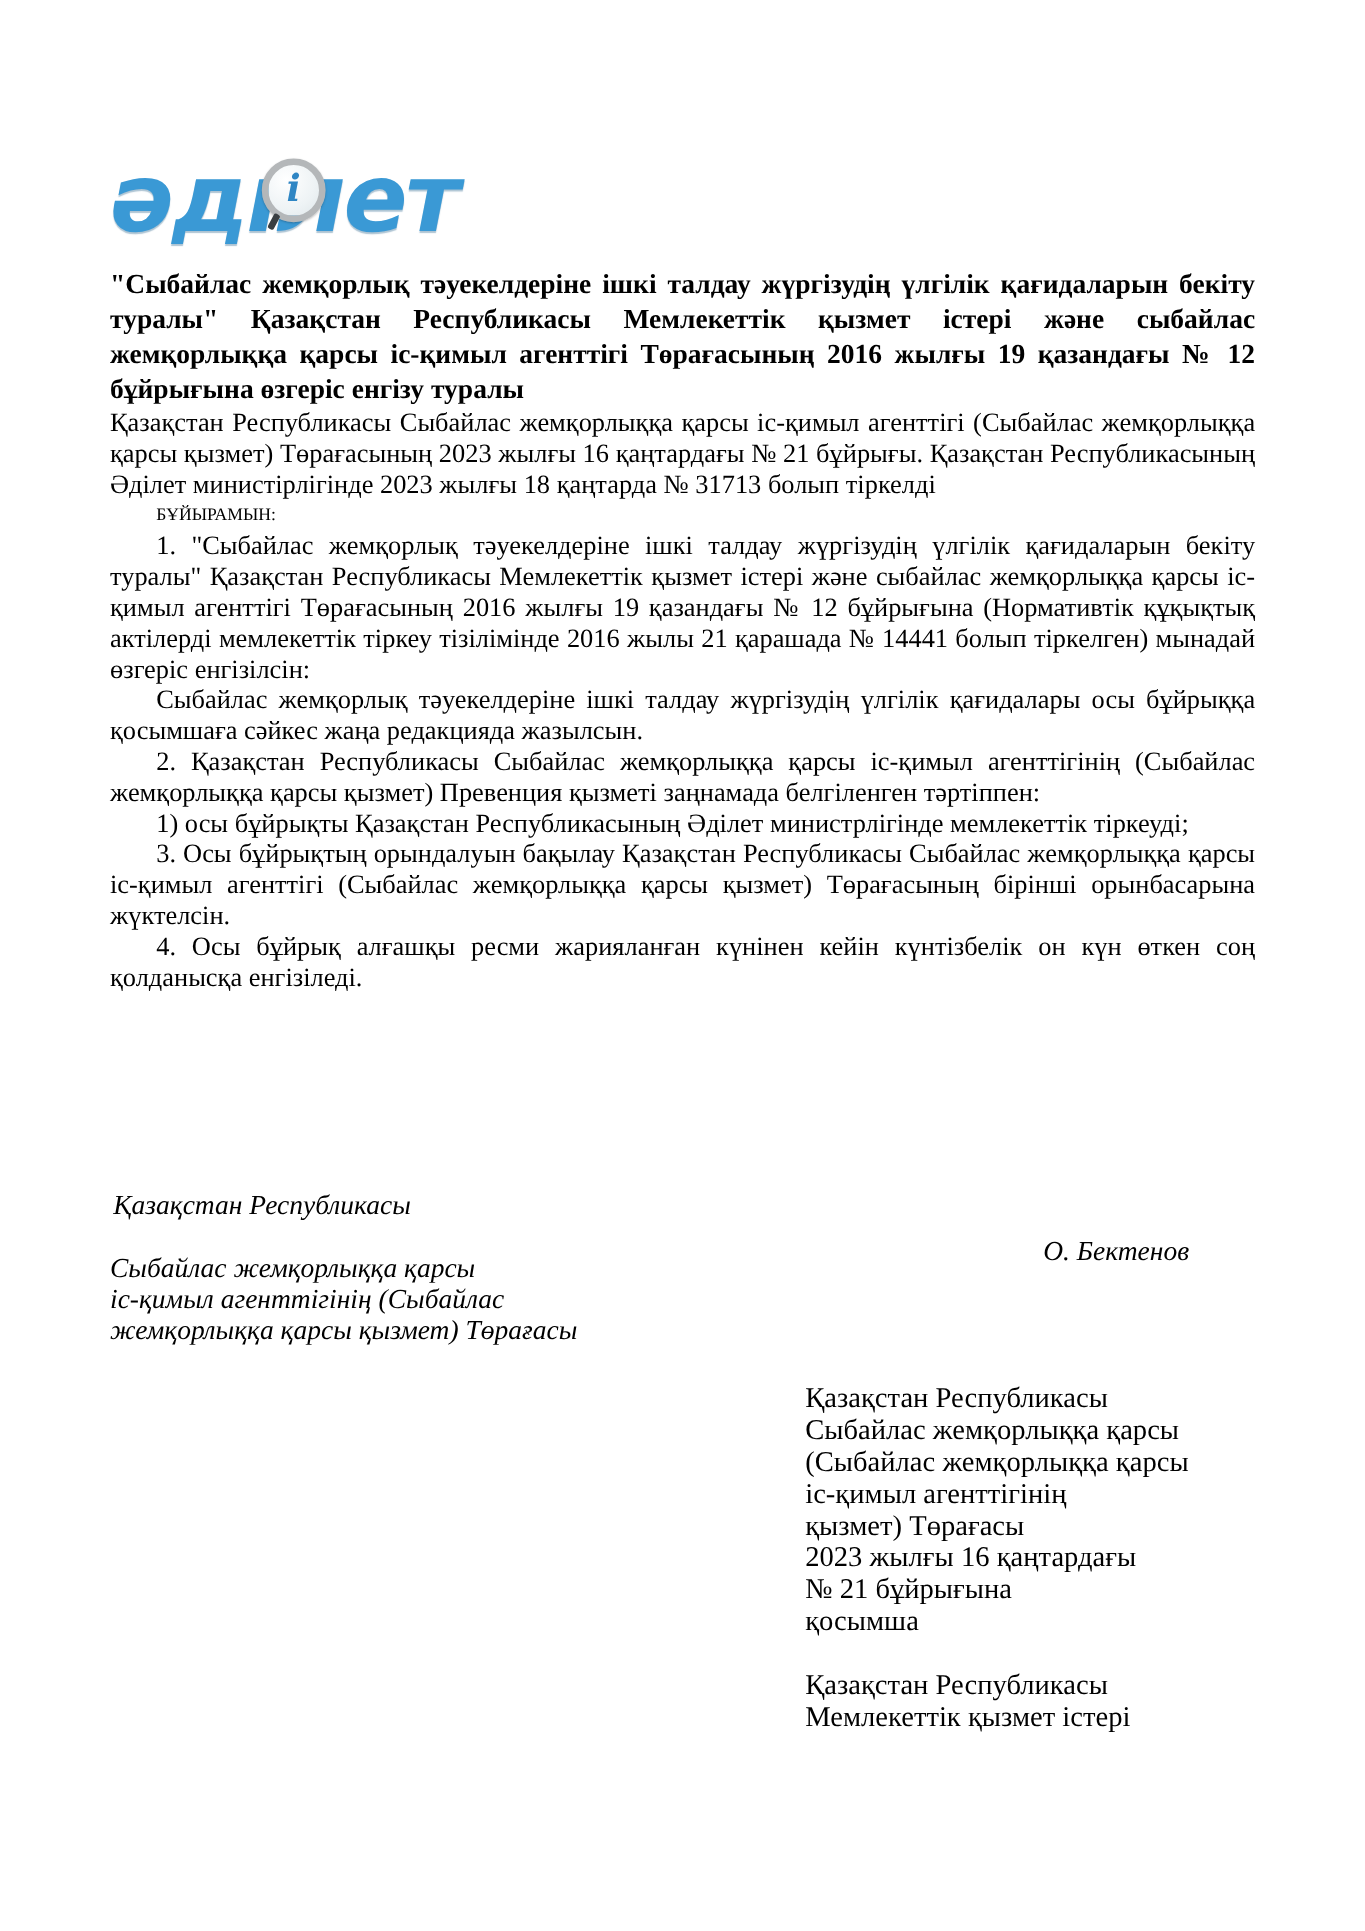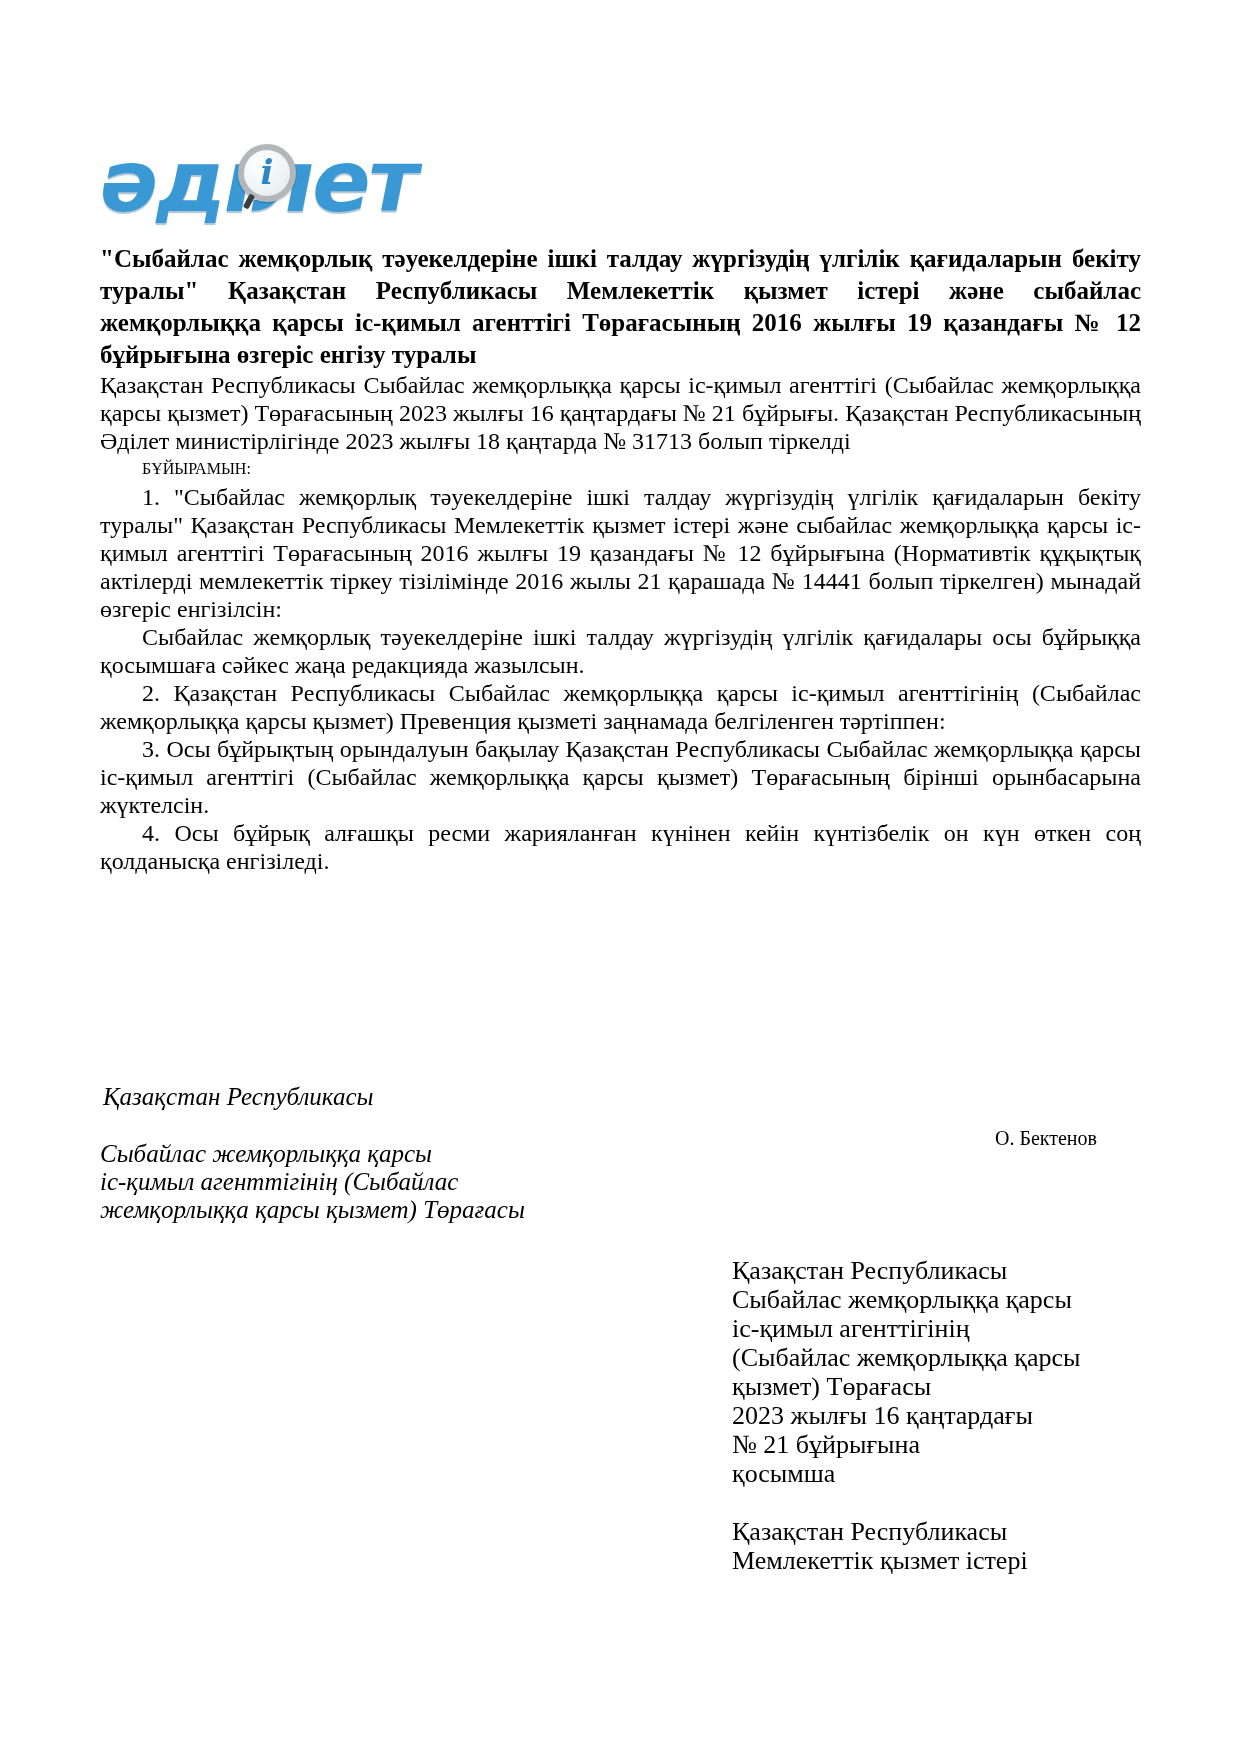--- a/index.html
+++ b/index.html
@@ -102,23 +102,24 @@
   .sig-country {
     position: absolute;
     left: 103px;
     top: 1083px;
     font-style: italic;
     font-size: 25px;
     line-height: 28px;
   }
   .signer {
     position: absolute;
-    right: 144px;
+    right: 160px;
     top: 1124px;
-    font-size: 20px;
+    font-style: italic;
+    font-size: 25px;
     line-height: 28px;
   }
   .sig-position {
     position: absolute;
     left: 100px;
     top: 1140px;
     font-style: italic;
     font-size: 25px;
     line-height: 28px;
     width: 520px;
@@ -151,37 +152,38 @@
     </span>
   </div>
 
   <div class="doc-body">
     <p class="doc-title">"Сыбайлас жемқорлық тәуекелдеріне ішкі талдау жүргізудің үлгілік қағидаларын бекіту туралы" Қазақстан Республикасы Мемлекеттік қызмет істері және сыбайлас жемқорлыққа қарсы іс-қимыл агенттігі Төрағасының 2016 жылғы 19 қазандағы № 12 бұйрығына өзгеріс енгізу туралы</p>
     <p class="para">Қазақстан Республикасы Сыбайлас жемқорлыққа қарсы іс-қимыл агенттігі (Сыбайлас жемқорлыққа қарсы қызмет) Төрағасының 2023 жылғы 16 қаңтардағы № 21 бұйрығы. Қазақстан Республикасының Әділет министірлігінде 2023 жылғы 18 қаңтарда № 31713 болып тіркелді</p>
     <p class="decree-word">БҰЙЫРАМЫН:</p>
     <p class="para indent">1. "Сыбайлас жемқорлық тәуекелдеріне ішкі талдау жүргізудің үлгілік қағидаларын бекіту туралы" Қазақстан Республикасы Мемлекеттік қызмет істері және сыбайлас жемқорлыққа қарсы іс-қимыл агенттігі Төрағасының 2016 жылғы 19 қазандағы № 12 бұйрығына (Нормативтік құқықтық актілерді мемлекеттік тіркеу тізілімінде 2016 жылы 21 қарашада № 14441 болып тіркелген) мынадай өзгеріс енгізілсін:</p>
     <p class="para indent">Сыбайлас жемқорлық тәуекелдеріне ішкі талдау жүргізудің үлгілік қағидалары осы бұйрыққа қосымшаға сәйкес жаңа редакцияда жазылсын.</p>
     <p class="para indent">2. Қазақстан Республикасы Сыбайлас жемқорлыққа қарсы іс-қимыл агенттігінің (Сыбайлас жемқорлыққа қарсы қызмет) Превенция қызметі заңнамада белгіленген тәртіппен:</p>
+    <p class="para indent">1) осы бұйрықты Қазақстан Республикасының Әділет министрлігінде мемлекеттік тіркеуді;</p>
     <p class="para indent">3. Осы бұйрықтың орындалуын бақылау Қазақстан Республикасы Сыбайлас жемқорлыққа қарсы іс-қимыл агенттігі (Сыбайлас жемқорлыққа қарсы қызмет) Төрағасының бірінші орынбасарына жүктелсін.</p>
     <p class="para indent">4. Осы бұйрық алғашқы ресми жарияланған күнінен кейін күнтізбелік он күн өткен соң қолданысқа енгізіледі.</p>
   </div>
 
   <div class="sig-country">Қазақстан Республикасы</div>
   <div class="signer">О. Бектенов</div>
   <div class="sig-position">
     <div>Сыбайлас жемқорлыққа қарсы</div>
     <div>іс-қимыл агенттігінің (Сыбайлас</div>
     <div>жемқорлыққа қарсы  қызмет) Төрағасы</div>
   </div>
 
   <div class="appendix">
     <div>Қазақстан Республикасы</div>
     <div>Сыбайлас жемқорлыққа қарсы</div>
+    <div>(Сыбайлас жемқорлыққа қарсы</div>
     <div>іс-қимыл агенттігінің</div>
-    <div>(Сыбайлас жемқорлыққа қарсы</div>
     <div>қызмет) Төрағасы</div>
     <div>2023 жылғы 16 қаңтардағы</div>
     <div>№ 21 бұйрығына</div>
     <div>қосымша</div>
     <div class="spacer"></div>
     <div>Қазақстан Республикасы</div>
     <div>Мемлекеттік қызмет істері</div>
   </div>
 
 </div>

